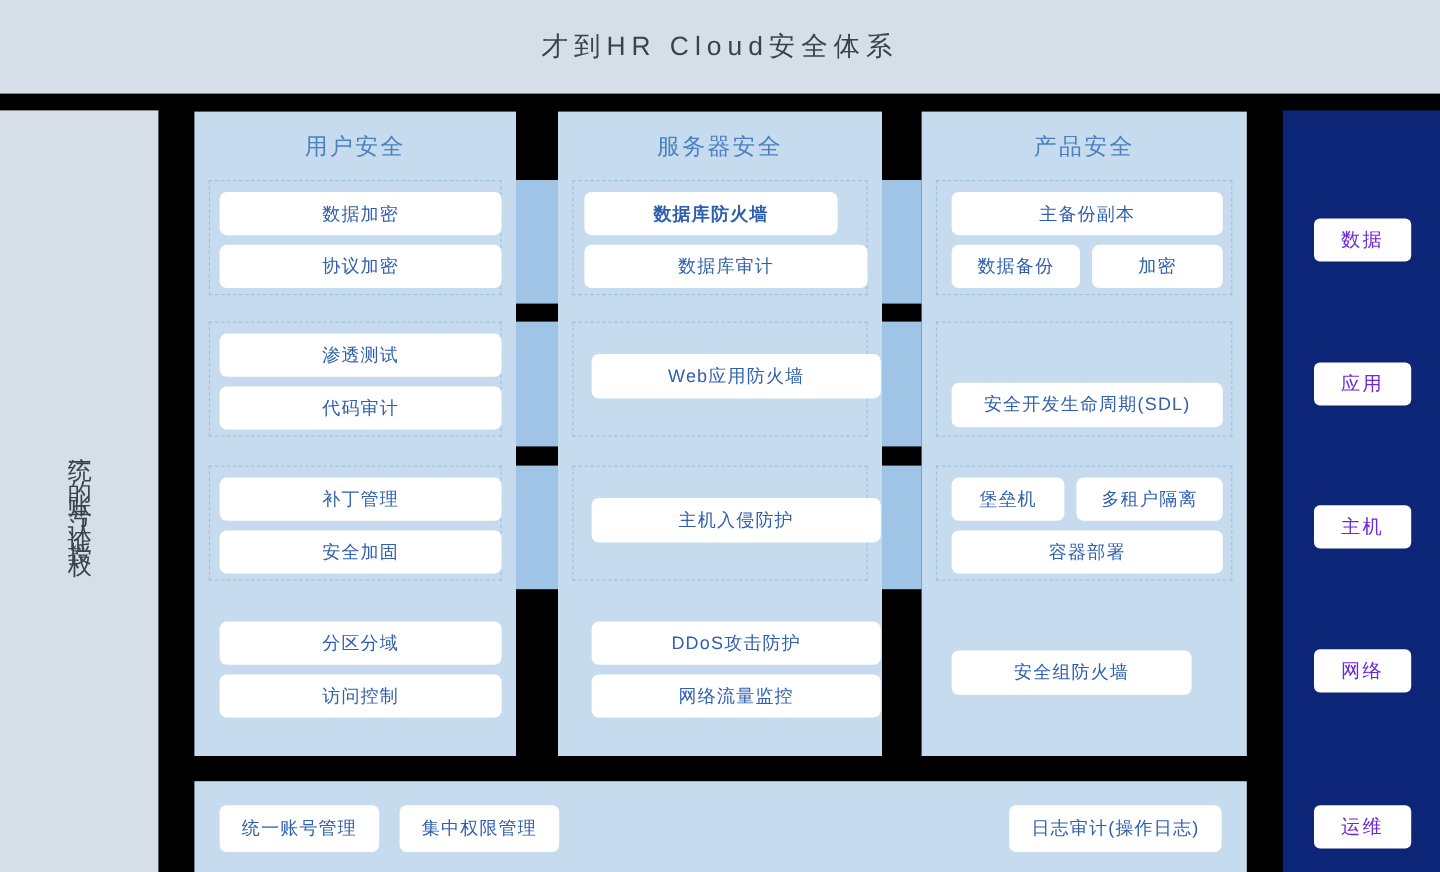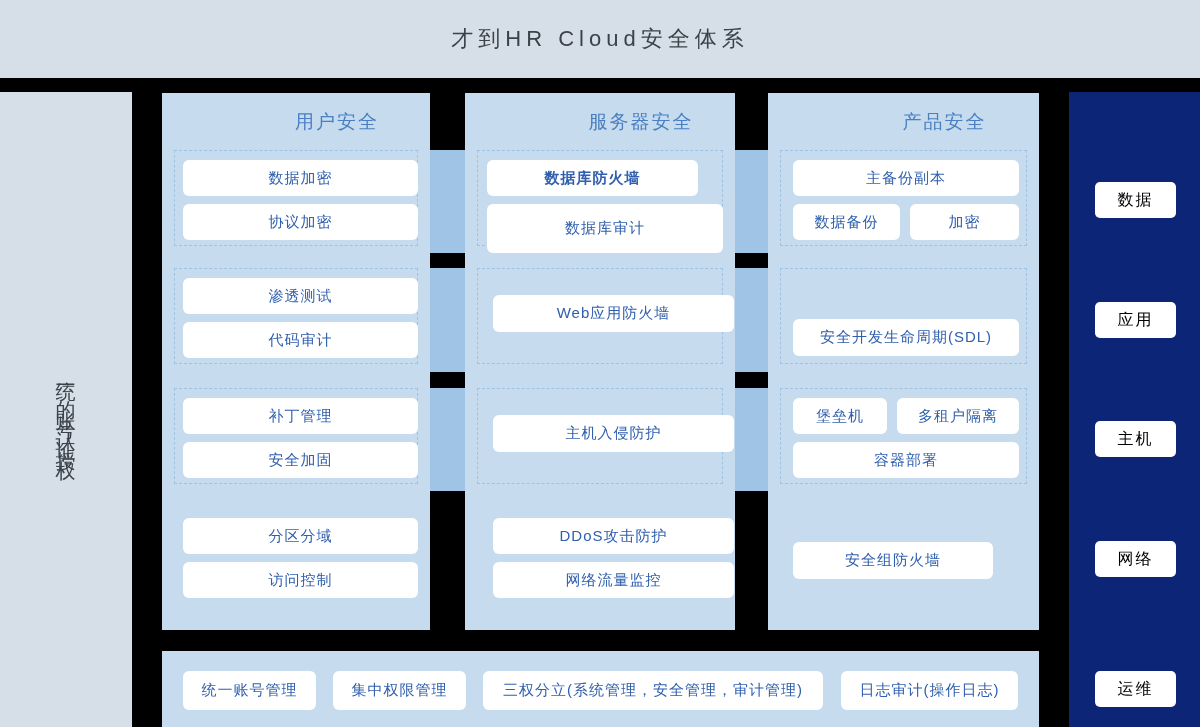--- a/index.html
+++ b/index.html
@@ -42,36 +42,36 @@
 
   
   .right-band{
     position:absolute;left:1069px;top:92px;width:131px;height:635px;
     background:#0c2577;
   }
   .navy-pill{
     position:absolute;left:1095px;width:81px;height:36px;
     background:#ffffff;border-radius:5px;
     display:flex;align-items:center;justify-content:center;
-    font-size:16px;color:#000000;letter-spacing:2px;
+    font-size:16px;color:#6d28d9;letter-spacing:2px;
   }
 
   
   .col{
     position:absolute;top:93px;height:537px;
     background:#c6dcee;
   }
   .col-1{left:162px;width:268px;}
   .col-2{left:465px;width:270px;}
   .col-3{left:768px;width:271px;}
 
   .col-head{
     position:absolute;left:0;top:0;width:100%;height:57px;
     display:flex;align-items:center;justify-content:center;
-    font-size:19px;color:#4a7fc1;letter-spacing:2px;padding-left:41px;
+    font-size:19px;color:#4a7fc1;letter-spacing:2px;
   }
 
   
   .grp{
     position:absolute;left:12px;right:12px;
     border:1px dashed #9ec3e2;
     box-sizing:border-box;
   }
 
   
@@ -155,21 +155,21 @@
       <div class="item" style="left:8px;top:9px;width:235px;height:36px;">分区分域</div>
       <div class="item" style="left:8px;top:53px;width:235px;height:36px;">访问控制</div>
     </div>
   </div>
 
   <div class="col col-2">
     <div class="col-head">服务器安全</div>
 
     <div class="grp" style="top:57px;height:96px;">
       <div class="item" style="left:9px;top:9px;width:211px;height:36px;font-weight:bold;">数据库防火墙</div>
-      <div class="item" style="left:9px;top:53px;width:236px;height:49px;">数据库审计</div>
+      <div class="item" style="left:9px;top:53px;width:236px;height:36px;">数据库审计</div>
     </div>
 
     <div class="grp" style="top:175px;height:96px;">
       <div class="item" style="left:15px;top:26px;width:241px;height:37px;">Web应用防火墙</div>
     </div>
 
     <div class="grp" style="top:295px;height:96px;">
       <div class="item" style="left:15px;top:26px;width:241px;height:37px;">主机入侵防护</div>
     </div>
 
@@ -199,17 +199,16 @@
     </div>
 
     <div class="grp plain" style="top:415px;height:96px;">
       <div class="item" style="left:12px;top:33px;width:200px;height:37px;">安全组防火墙</div>
     </div>
   </div>
 
   <div class="bottom-bar">
     <div class="bottom-item" style="left:21px;width:133px;">统一账号管理</div>
     <div class="bottom-item" style="left:171px;width:133px;">集中权限管理</div>
-    <div class="bottom-item" style="left:321px;width:340px;">三权分立(系统管理，安全管理，审计管理)</div>
     <div class="bottom-item" style="left:679px;width:177px;">日志审计(操作日志)</div>
   </div>
 
 </div>
 
 </body></html>

